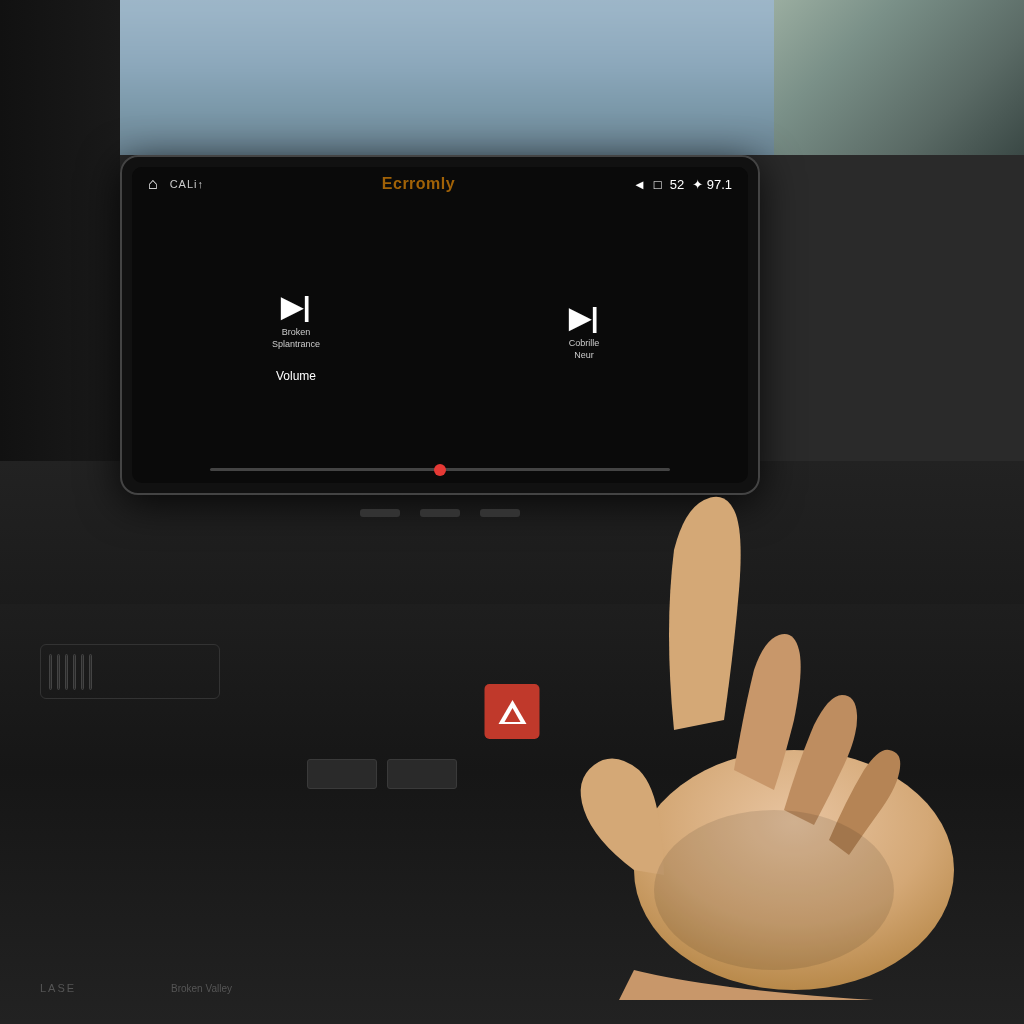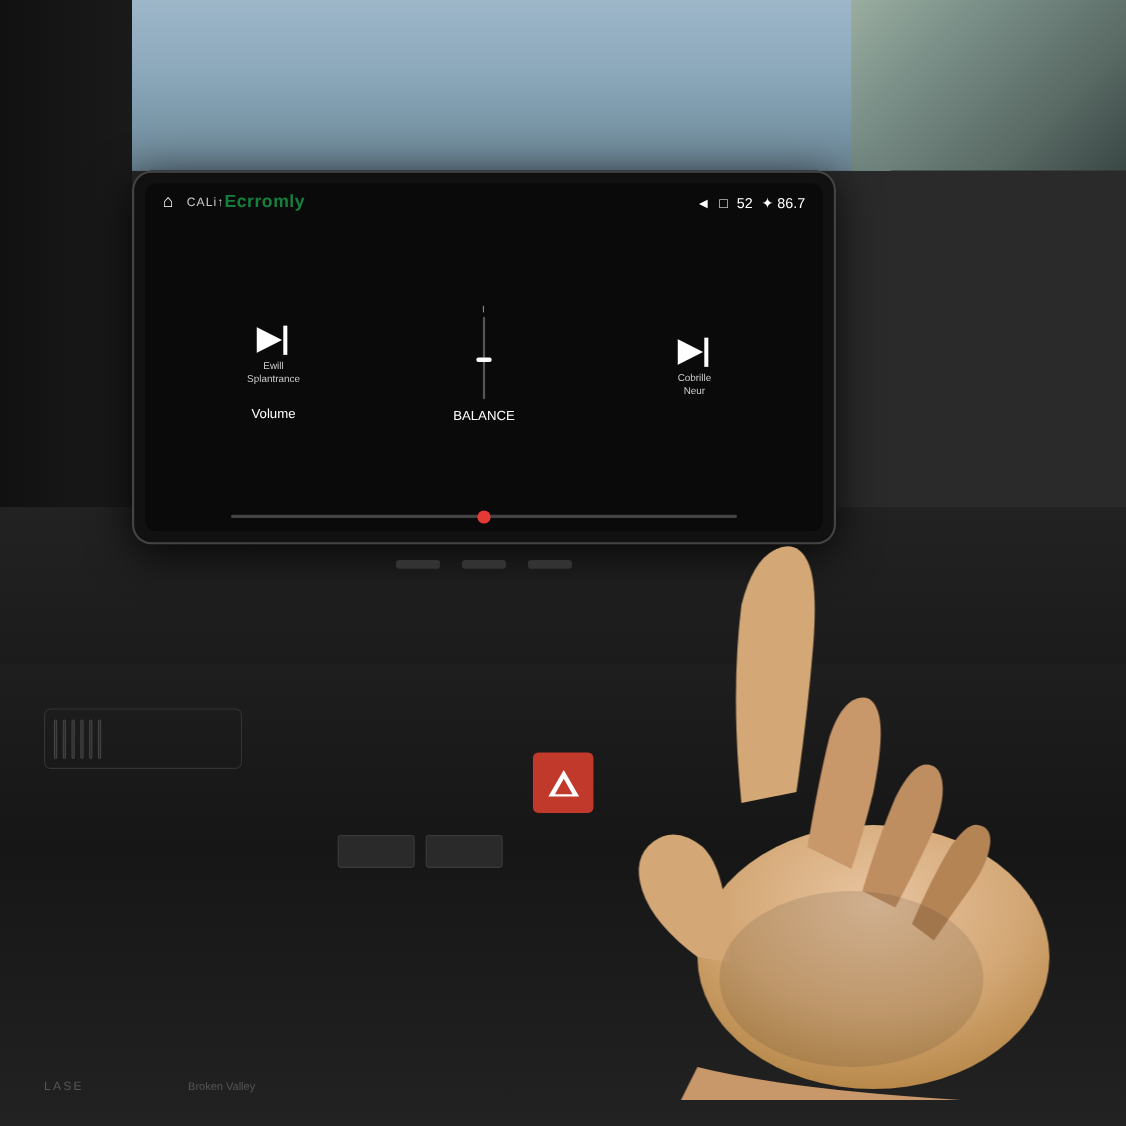--- a/index.html
+++ b/index.html
@@ -69,24 +69,24 @@
     }
 
     .call-indicator {
       font-size: 11px;
       color: #ccc;
       letter-spacing: 1px;
     }
 
     .screen-title {
       flex: 1;
-      text-align: left;
+      text-align: center;
       font-size: 16px;
       font-weight: 600;
-      color: #15803d;
+      color: #a16207;
       letter-spacing: 0.5px;
     }
 
     .status-right {
       display: flex;
       align-items: center;
       gap: 8px;
       font-size: 13px;
       color: #fff;
     }
@@ -278,48 +278,39 @@
     <div class="status-bar">
       <div class="status-left">
         <span class="home-icon">⌂</span>
         <span class="call-indicator">CALi↑</span>
       </div>
       <div class="screen-title">Ecrromly</div>
       <div class="status-right">
         <span>◄</span>
         <span>□</span>
         <span>52</span>
-        <span>✦ 86.7</span>
+        <span>✦ 97.1</span>
       </div>
     </div>
 
 
     <div class="main-content">
 
       <div class="control-item">
         <div class="control-icon-area">
           <span style="font-size:28px; color:#fff; font-weight:bold;">▶|</span>
           <div style="font-size:9px; color:#ccc; text-align:center; margin-top:4px; line-height:1.3;">
-            <span>Ewill</span><br>
+            <span>Broken</span><br>
             <span>Splantrance</span>
           </div>
         </div>
         <div class="control-label">Volume</div>
       </div>
 
 
-      <div class="control-item">
-        <div class="slider-with-ticks">
-          <div style="width:1px; height:6px; background:#888; margin-bottom:4px;"></div>
-          <div class="slider-track-v">
-            <div class="slider-handle-v" style="top: 50%;"></div>
-          </div>
-        </div>
-        <div class="control-label">BALANCE</div>
-      </div>
 
 
       <div class="control-item">
         <div class="control-icon-area">
           <span style="font-size:28px; color:#fff; font-weight:bold;">▶|</span>
           <div style="font-size:9px; color:#ccc; text-align:center; margin-top:4px; line-height:1.3;">
             <span>Cobrille</span><br>
             <span>Neur</span>
           </div>
         </div>

